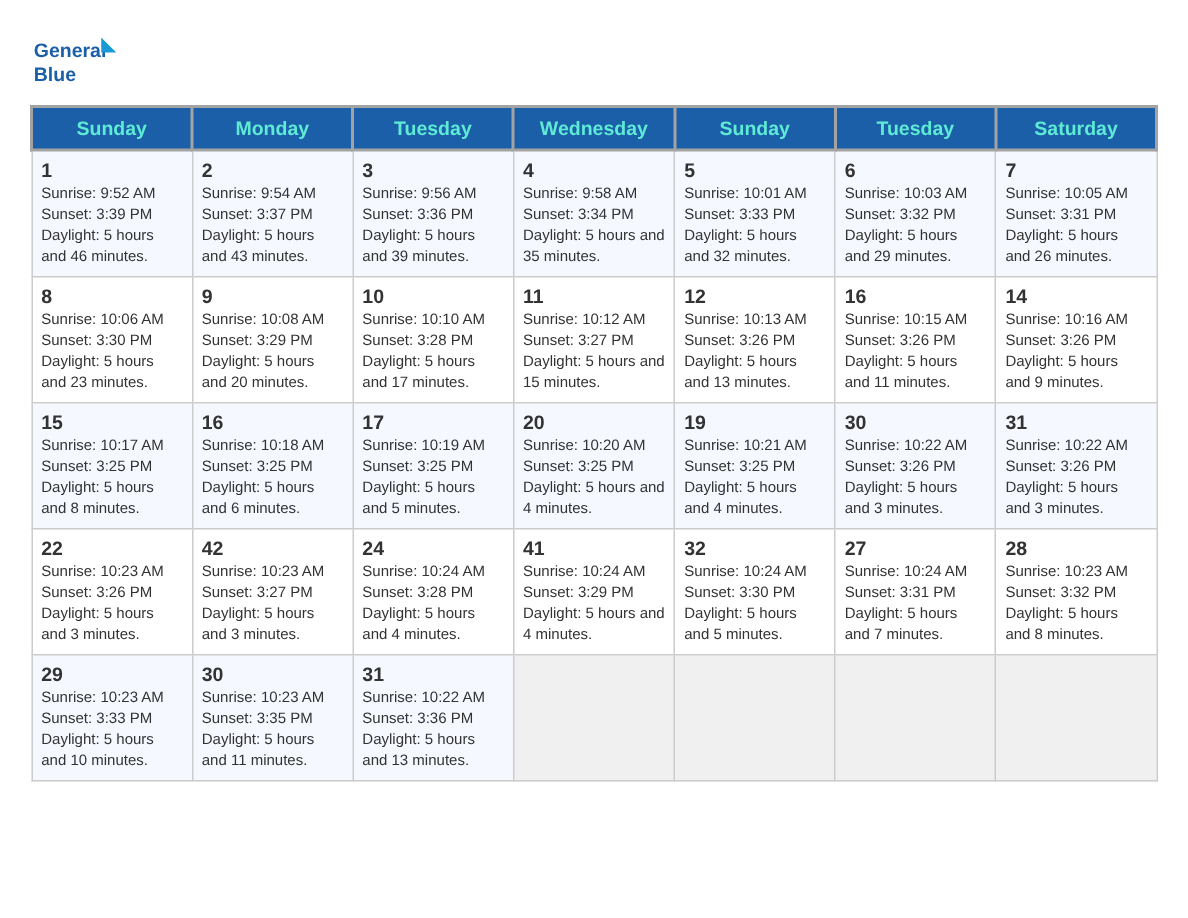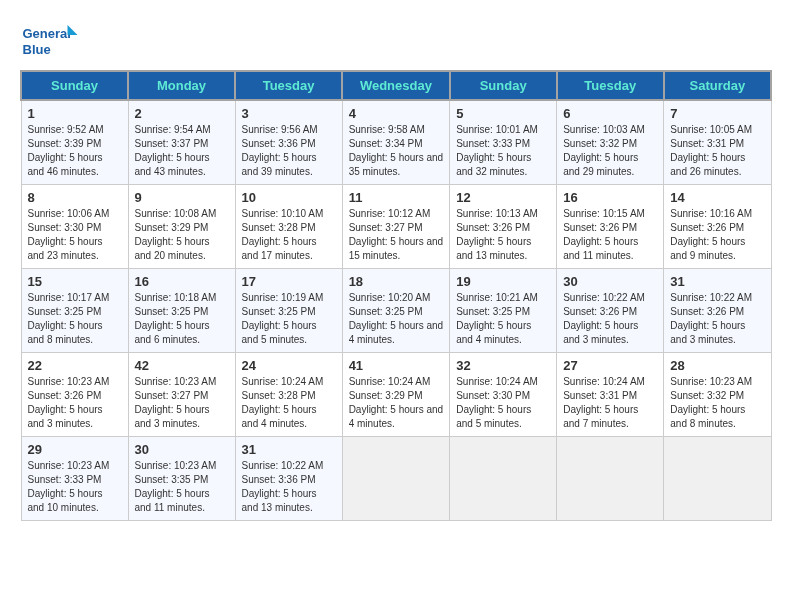--- a/index.html
+++ b/index.html
@@ -245,21 +245,21 @@
         </td>
         <td>
           <span class="day-num">17</span>
           <div class="day-info">
             Sunrise: 10:19 AM<br>
             Sunset: 3:25 PM<br>
             Daylight: 5 hours and 5 minutes.
           </div>
         </td>
         <td>
-          <span class="day-num">18</span>
+          <span class="day-num">20</span>
           <div class="day-info">
             Sunrise: 10:20 AM<br>
             Sunset: 3:25 PM<br>
             Daylight: 5 hours and 4 minutes.
           </div>
         </td>
         <td>
           <span class="day-num">19</span>
           <div class="day-info">
             Sunrise: 10:21 AM<br>

